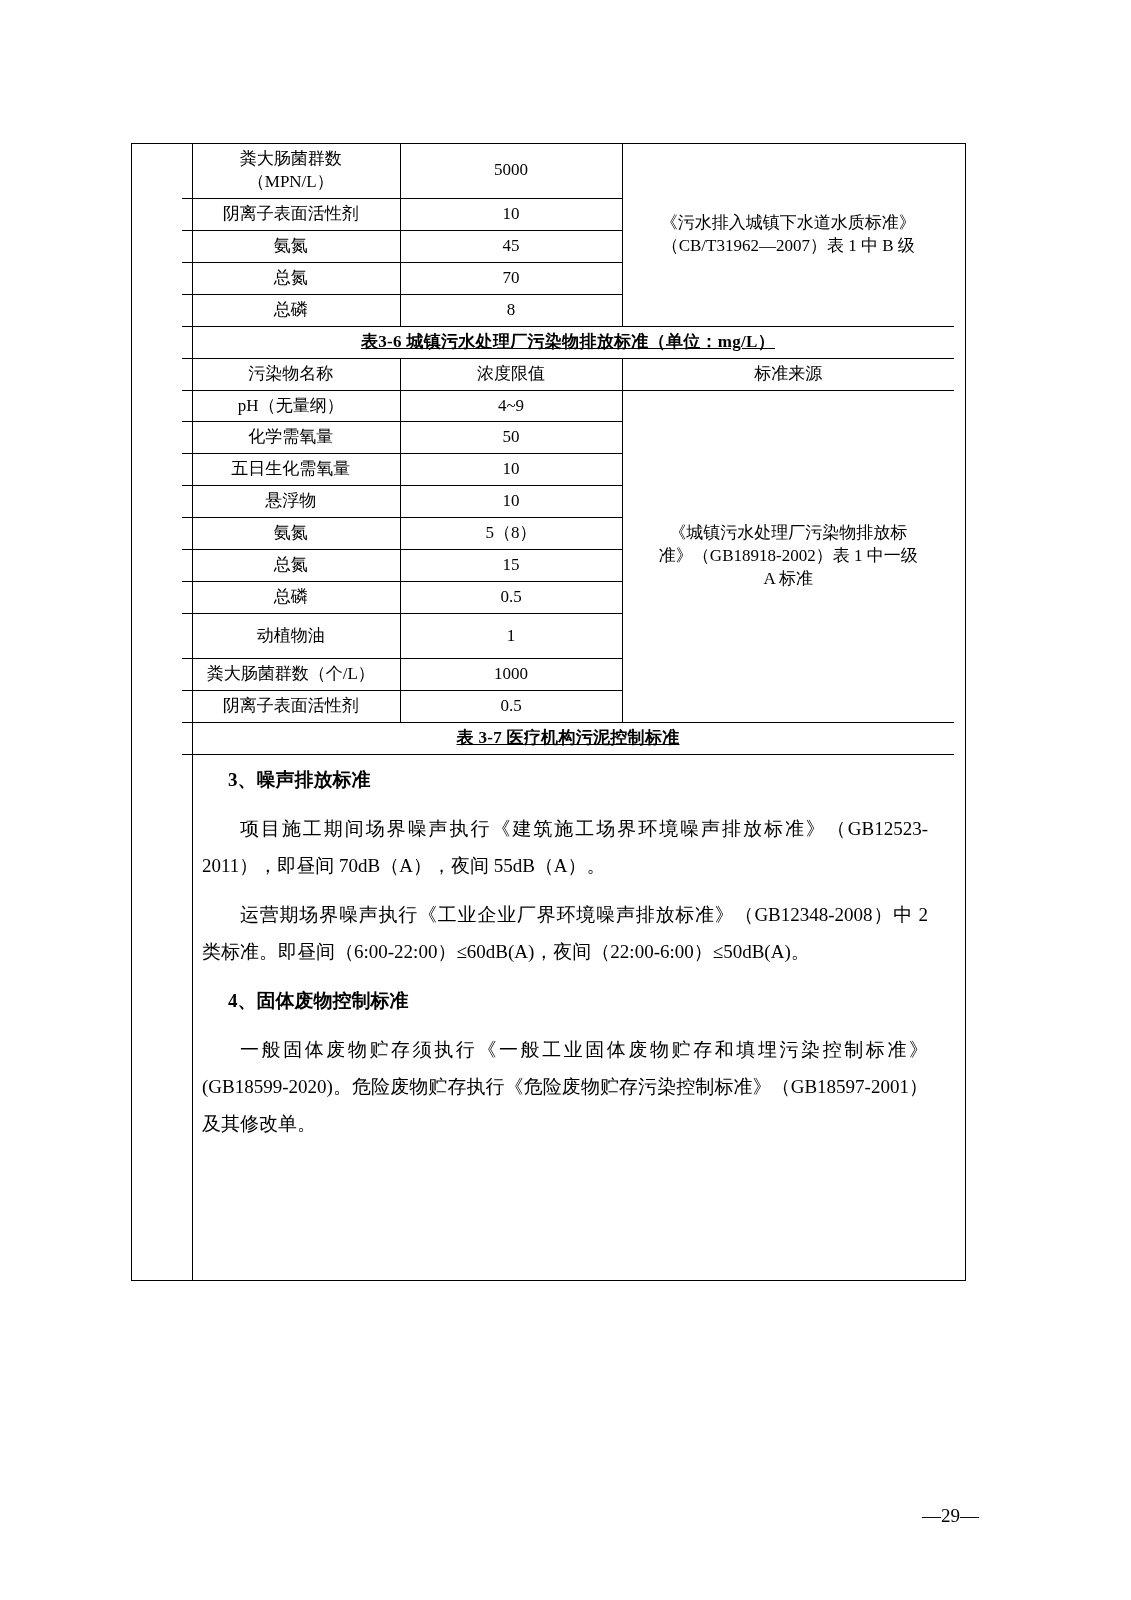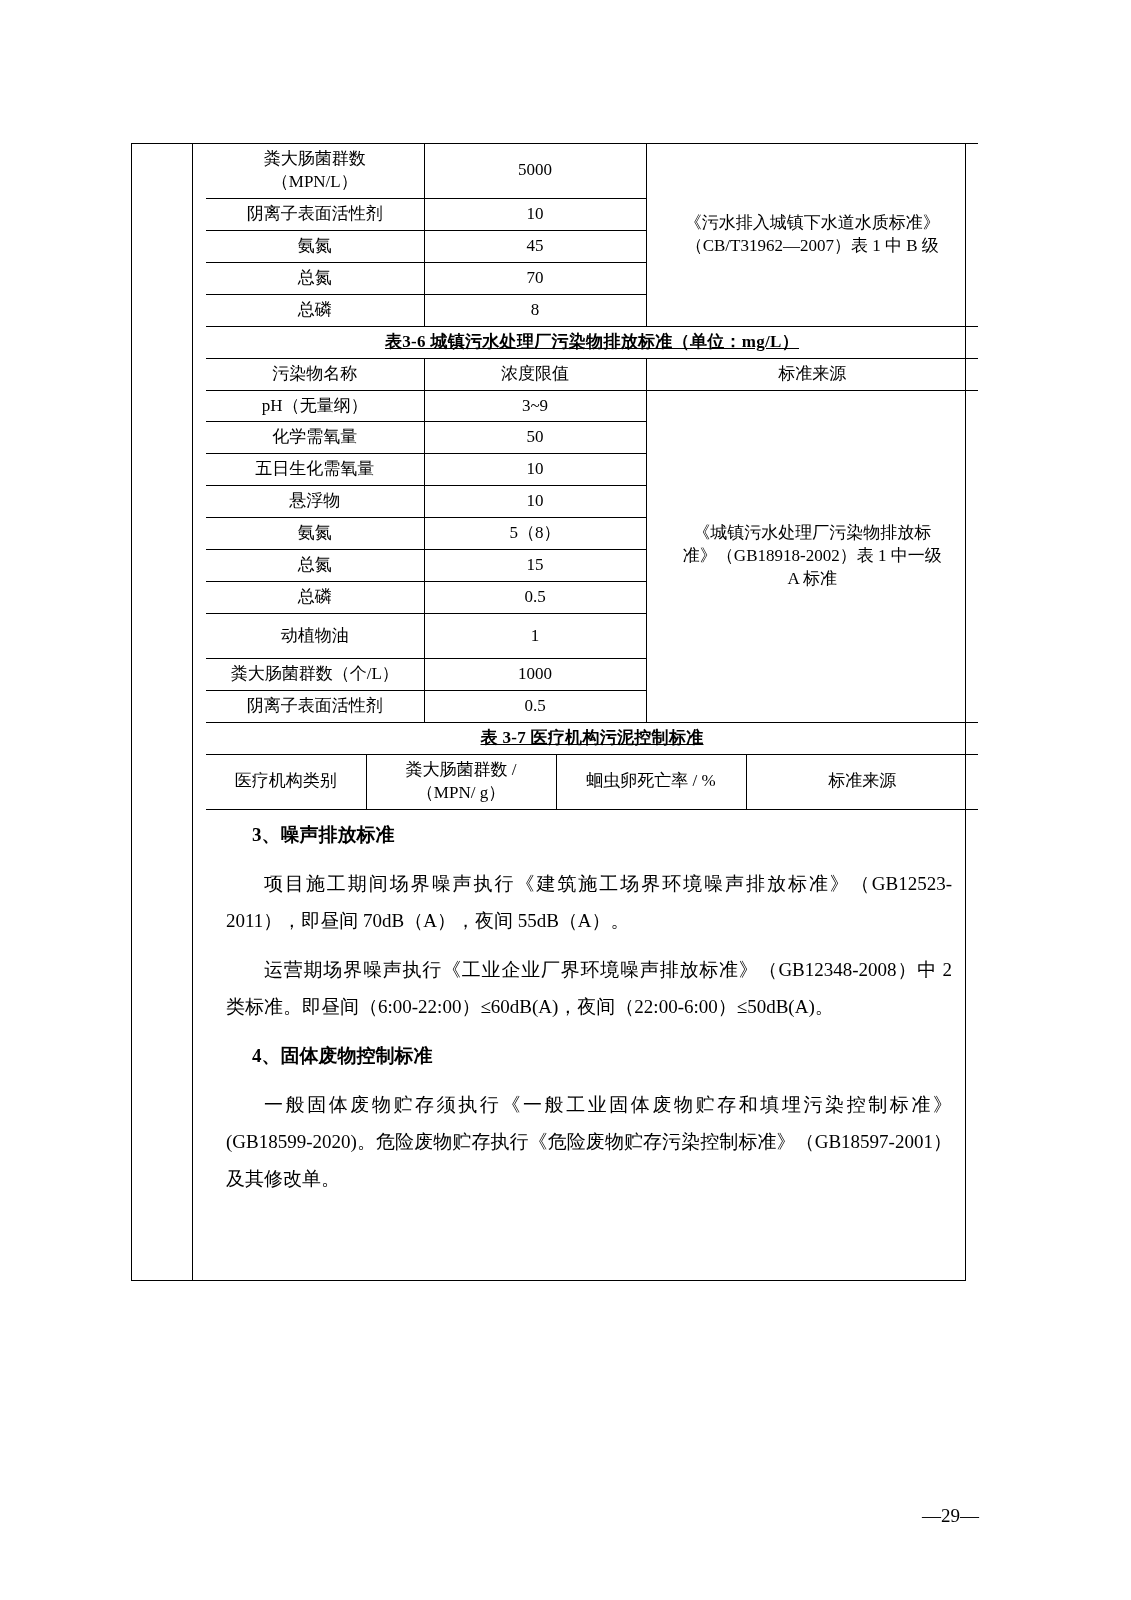--- a/index.html
+++ b/index.html
@@ -37,21 +37,21 @@
     position: absolute;
     left: 192px;
     top: 143px;
     width: 0;
     height: 1138px;
     border-left: 1.5px solid #000;
   }
 
   .content {
     position: absolute;
-    left: 206px;
+    left: 182px;
     top: 143px;
     width: 772px;
     height: 1138px;
     box-sizing: border-box;
     padding: 0;
   }
 
   table.doc-table {
     border-collapse: collapse;
     width: 772px;
@@ -167,21 +167,21 @@
         <tr>
           <td colspan="3" class="tbl-title tbl-title-cell no-top">表3-6 城镇污水处理厂污染物排放标准（单位：mg/L）</td>
         </tr>
         <tr>
           <td class="no-left">污染物名称</td>
           <td>浓度限值</td>
           <td class="no-right">标准来源</td>
         </tr>
         <tr>
           <td class="no-left">pH（无量纲）</td>
-          <td>3~9</td>
+          <td>4~9</td>
           <td rowspan="10" class="no-right">
             <div>《城镇污水处理厂污染物排放标</div>
             <div>准》（GB18918-2002）表 1 中一级</div>
             <div>A 标准</div>
           </td>
         </tr>
         <tr>
           <td class="no-left">化学需氧量</td>
           <td>50</td>
         </tr>
@@ -224,29 +224,20 @@
       <colgroup>
         <col style="width:160px">
         <col style="width:190px">
         <col style="width:190px">
         <col style="width:232px">
       </colgroup>
       <tbody>
         <tr>
           <td colspan="4" class="tbl-title tbl-title-cell no-top">表 3-7 医疗机构污泥控制标准</td>
         </tr>
-        <tr>
-          <td class="no-left">医疗机构类别</td>
-          <td>
-            <div>粪大肠菌群数 /</div>
-            <div>（MPN/ g）</div>
-          </td>
-          <td>蛔虫卵死亡率 / %</td>
-          <td class="no-right">标准来源</td>
-        </tr>
       </tbody>
     </table>
 
     <div class="text-block">
       <p class="section-head">3、噪声排放标准</p>
       <p class="para para-indent">项目施工期间场界噪声执行《建筑施工场界环境噪声排放标准》（GB12523-2011），即昼间 70dB（A），夜间 55dB（A）。</p>
       <p class="para para-indent">运营期场界噪声执行《工业企业厂界环境噪声排放标准》（GB12348-2008）中 2 类标准。即昼间（6:00-22:00）≤60dB(A)，夜间（22:00-6:00）≤50dB(A)。</p>
       <p class="section-head">4、固体废物控制标准</p>
       <p class="para para-indent">一般固体废物贮存须执行《一般工业固体废物贮存和填埋污染控制标准》(GB18599-2020)。危险废物贮存执行《危险废物贮存污染控制标准》（GB18597-2001）及其修改单。</p>
     </div>

